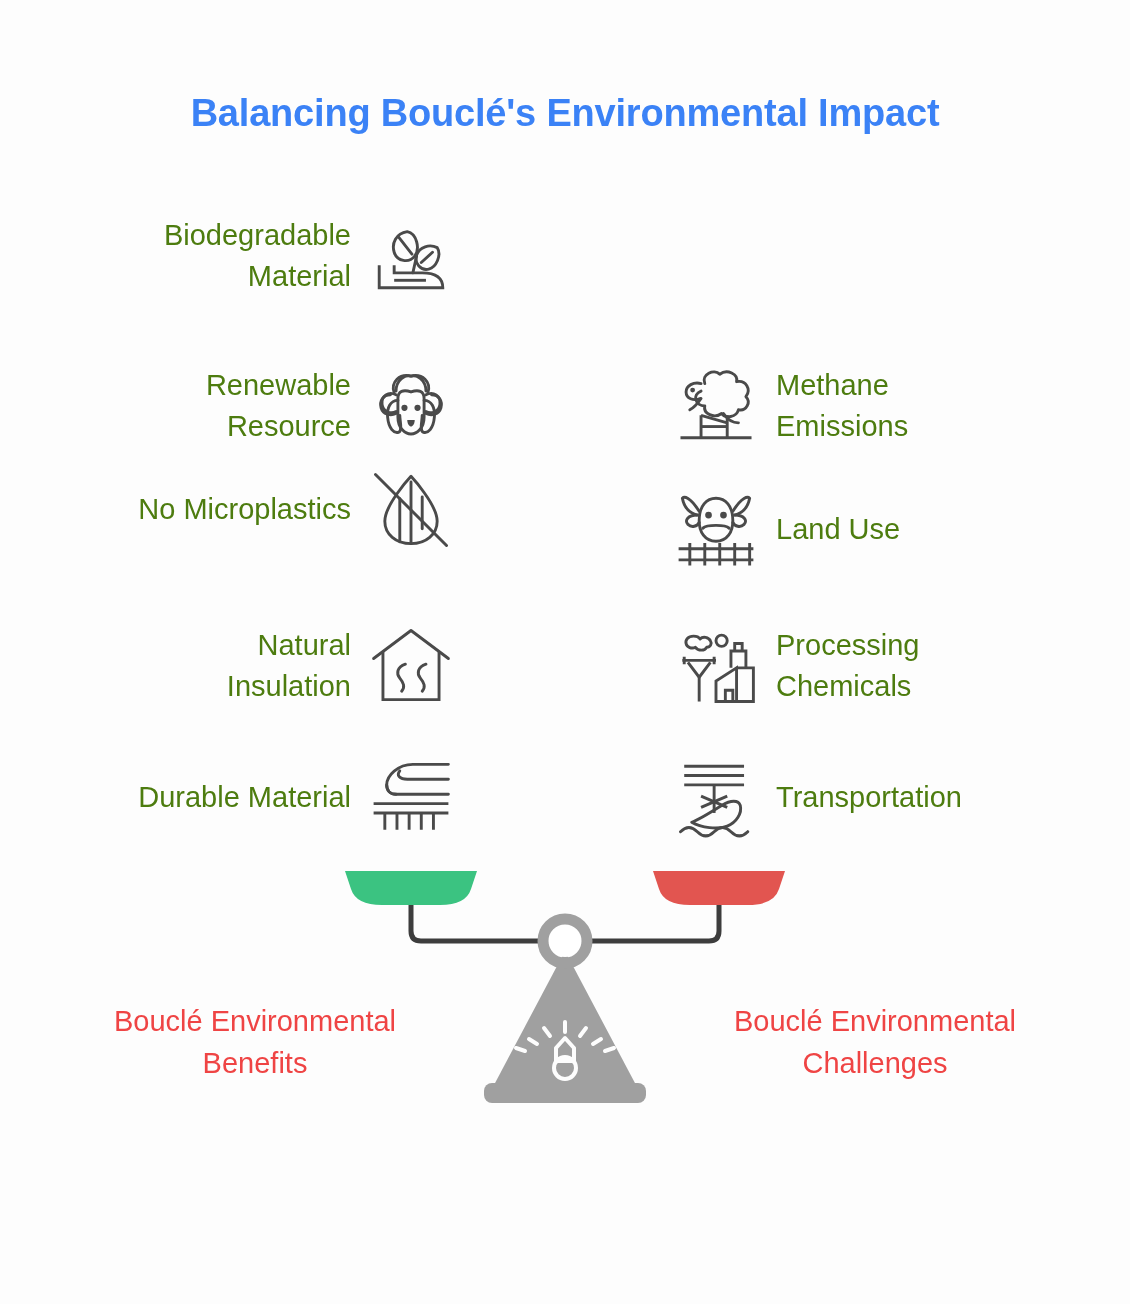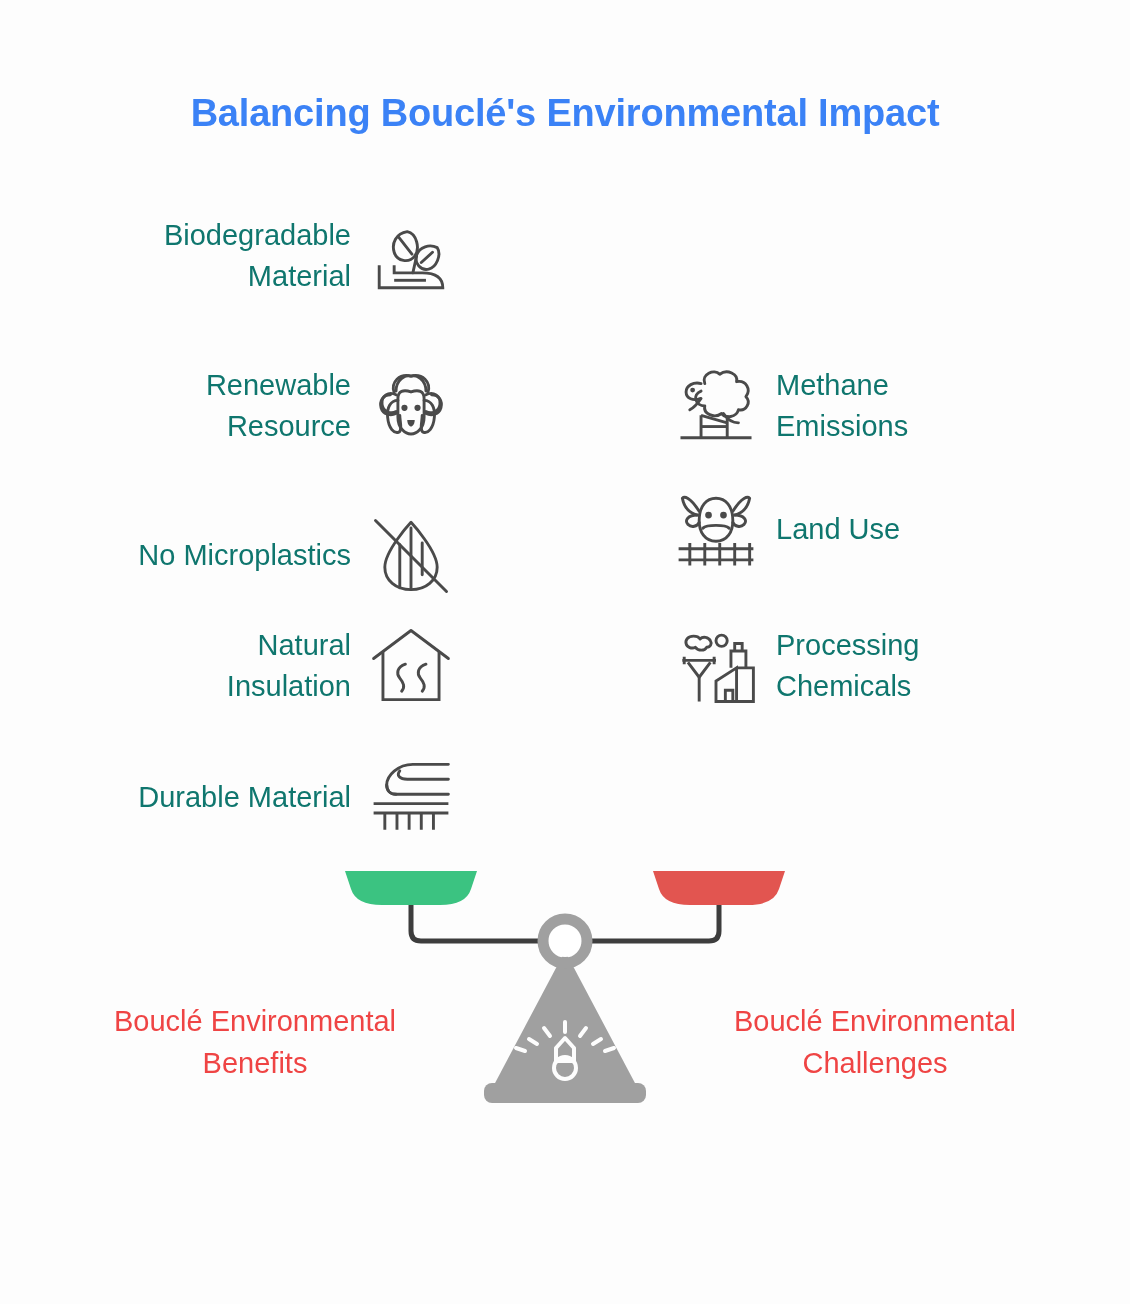--- a/index.html
+++ b/index.html
@@ -37,21 +37,21 @@
     flex-direction: row;
     justify-content: flex-end;
   }
   .item.right {
     left: 670px;
     flex-direction: row;
     justify-content: flex-start;
   }
   .item-label {
     font-size: 29px;
-    color: #0f766e;
+    color: #4d7c0f;
     line-height: 1.42;
     white-space: pre-line;
   }
   .item.left .item-label { text-align: right; }
   .item.right .item-label { text-align: left; }
   .icon-box {
     width: 92px; height: 92px;
     flex: 0 0 92px;
     display: flex;
     align-items: center;
@@ -126,21 +126,21 @@
         <path class="ln" d="M32 38 C32 30 38 28 46 31 C54 28 60 30 60 38 L60 58 C60 70 52 76 46 76 C40 76 32 70 32 58 Z"></path>
         <path class="ln" d="M32 40 C24 40 20 48 21 58 C22 70 28 76 33 74 C37 72 34 62 34 56"></path>
         <path class="ln" d="M60 40 C68 40 72 48 71 58 C70 70 64 76 59 74 C55 72 58 62 58 56"></path>
         <circle class="fl" cx="39" cy="48" r="3.3"></circle>
         <circle class="fl" cx="53" cy="48" r="3.3"></circle>
         <path class="fl" d="M42 61 L50 61 C50 66 47 68 46 68 C45 68 42 66 42 61 Z"></path>
       </svg>
     </div>
   </div>
 
-  <div class="item left" style="top: 510px; height: 92px; margin-left: 15px;">
+  <div class="item left" style="top: 464px; height: 92px; margin-left: 15px;">
     <div class="item-label">No Microplastics</div>
     <div class="icon-box">
       <svg viewBox="0 0 92 92" width="86" height="86">
         <path class="ln" d="M46 10 C46 10 18 40 18 58 C18 72 30 82 46 82 C62 82 74 72 74 58 C74 40 46 10 46 10 Z"></path>
         <path class="ln" d="M46 16 L46 82"></path>
         <path class="ln" d="M58 32 L58 66"></path>
         <path class="ln" d="M34 34 L34 80"></path>
         <path class="ln" d="M8 8 L84 84"></path>
       </svg>
     </div>
@@ -225,20 +225,33 @@
         <path class="ln-sq" d="M62 48 L62 30 L78 30 L78 48"></path>
         <path class="ln-sq" d="M66 30 L66 22 L74 22 L74 30"></path>
         <path class="ln-sq" d="M68 48 L86 48 L86 84 L46 84"></path>
         <path class="ln-sq" d="M56 84 L56 72 L64 72 L64 84"></path>
       </svg>
     </div>
     <div class="item-label">Processing
 Chemicals</div>
   </div>
 
+  <div class="item right" style="top: 752px; height: 92px;">
+    <div class="icon-box">
+      <svg viewBox="0 0 92 92" width="86" height="86">
+        <path class="ln-sq" d="M12 12 L76 12 M12 22 L76 22 M12 32 L76 32"></path>
+        <path class="ln-sq" d="M44 32 L44 62"></path>
+        <path class="ln-sq" d="M30 44 L58 56"></path>
+        <path class="ln-sq" d="M58 44 L30 56"></path>
+        <path class="ln" d="M20 72 C26 70 36 64 52 54 C62 48 70 48 72 54 C74 62 68 72 58 76 C48 80 30 78 20 72 Z"></path>
+        <path class="ln" d="M8 82 C14 76 20 76 26 82 C32 88 38 88 44 82 C50 76 56 76 62 82 C68 88 74 88 80 82"></path>
+      </svg>
+    </div>
+    <div class="item-label">Transportation</div>
+  </div>
 
   <svg id="scale" viewBox="0 0 1130 260">
 
     <path fill="none" stroke="#3d3d3d" stroke-width="5" stroke-linecap="round" stroke-linejoin="round" d="M411 22 L411 76 Q411 86 421 86 L540 86"></path>
     <path fill="none" stroke="#3d3d3d" stroke-width="5" stroke-linecap="round" stroke-linejoin="round" d="M719 22 L719 76 Q719 86 709 86 L590 86"></path>
 
     <path fill="#3bc381" d="M345 16 L477 16 L471 34 Q466 50 440 50 L382 50 Q356 50 351 34 Z"></path>
 
     <path fill="#e25550" d="M653 16 L785 16 L779 34 Q774 50 748 50 L690 50 Q664 50 659 34 Z"></path>
 

